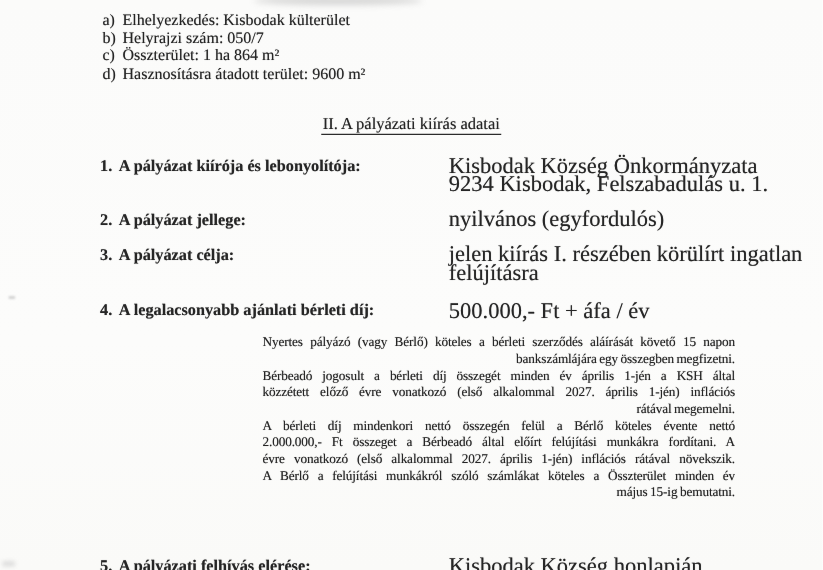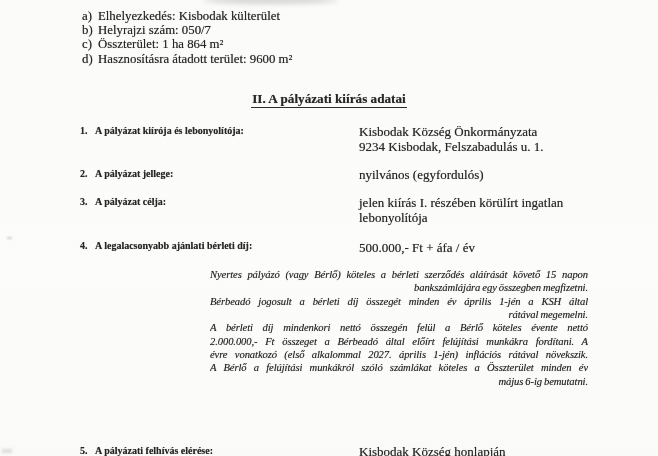--- a/index.html
+++ b/index.html
@@ -23,33 +23,33 @@
     background: #cfcfcf; opacity: .7; filter: blur(1.5px); }
 
   
   .prop-list { position: absolute; left: 82px; top: 9px;
     font-size: 12.8px; line-height: 14.2px; }
   .prop-row { display: flex; white-space: nowrap; }
   .prop-marker { width: 16px; flex: 0 0 16px; }
 
   
   .heading { position: absolute; left: 0; top: 91px; width: 658px;
-    text-align: center; font-weight: bold; font-size: 13.2px; }
+    text-align: center; font-weight: normal; font-size: 13.2px; }
   .heading span { border-bottom: 1.6px solid #2c2c2c; padding: 0 1px 1px 1px; }
 
   
   .item-row { position: absolute; left: 80px; font-weight: bold;
-    font-size: 10px; white-space: nowrap; }
+    font-size: 13px; white-space: nowrap; }
   .item-num { display: inline-block; width: 15px; }
-  .item-value { position: absolute; left: 359px; font-size: 13px;
+  .item-value { position: absolute; left: 359px; font-size: 18px;
     line-height: 14.5px; white-space: nowrap; }
 
   
   .italic-block { position: absolute; left: 210px; top: 268px; width: 378px;
-    font-style: italic; font-size: 10.6px; line-height: 13.35px;
+    font-size: 10.6px; line-height: 13.35px;
     letter-spacing: -0.1px; word-spacing: -0.5px; }
   .jline { text-align: justify; text-align-last: justify;
     height: 13.35px; overflow: hidden; }
   .lline { text-align: right; height: 13.35px; overflow: hidden; }
 </style>
 </head>
 <body>
 
 <div class="smudge smudge-top"></div>
 <div class="smudge smudge-left-dot"></div>
@@ -91,40 +91,41 @@
 </div>
 <div class="item-value" style="top:168px">
   <div class="t">nyilvános (egyfordulós)</div>
 </div>
 
 <div class="item-row" style="top:196px">
   <span class="item-num t">3.</span><span class="t">A pályázat célja:</span>
 </div>
 <div class="item-value" style="top:196px">
   <div class="t">jelen kiírás I. részében körülírt ingatlan</div>
-  <div class="t">lebonyolítója</div>
+  <div class="t">felújításra</div>
 </div>
 
 <div class="item-row" style="top:240px">
   <span class="item-num t">4.</span><span class="t">A legalacsonyabb ajánlati bérleti díj:</span>
 </div>
 <div class="item-value" style="top:241px">
   <div class="t">500.000,- Ft + áfa / év</div>
 </div>
 
 <div class="italic-block">
   <div class="jline t">Nyertes pályázó (vagy Bérlő) köteles a bérleti szerződés aláírását követő 15 napon</div>
   <div class="lline t">bankszámlájára egy összegben megfizetni.</div>
   <div class="jline t">Bérbeadó jogosult a bérleti díj összegét minden év április 1-jén a KSH által</div>
+  <div class="jline t">közzétett előző évre vonatkozó (első alkalommal 2027. április 1-jén) inflációs</div>
   <div class="lline t">rátával megemelni.</div>
   <div class="jline t">A bérleti díj mindenkori nettó összegén felül a Bérlő köteles évente nettó</div>
   <div class="jline t">2.000.000,- Ft összeget a Bérbeadó által előírt felújítási munkákra fordítani. A</div>
   <div class="jline t">évre vonatkozó (első alkalommal 2027. április 1-jén) inflációs rátával növekszik.</div>
   <div class="jline t">A Bérlő a felújítási munkákról szóló számlákat köteles a Összterület minden év</div>
-  <div class="lline t">május 6-ig bemutatni.</div>
+  <div class="lline t">május 15-ig bemutatni.</div>
 </div>
 
 <div class="item-row" style="top:445px">
   <span class="item-num t">5.</span><span class="t">A pályázati felhívás elérése:</span>
 </div>
 <div class="item-value" style="top:445px">
   <div class="t">Kisbodak Község honlapján</div>
 </div>
 
 </body></html>

